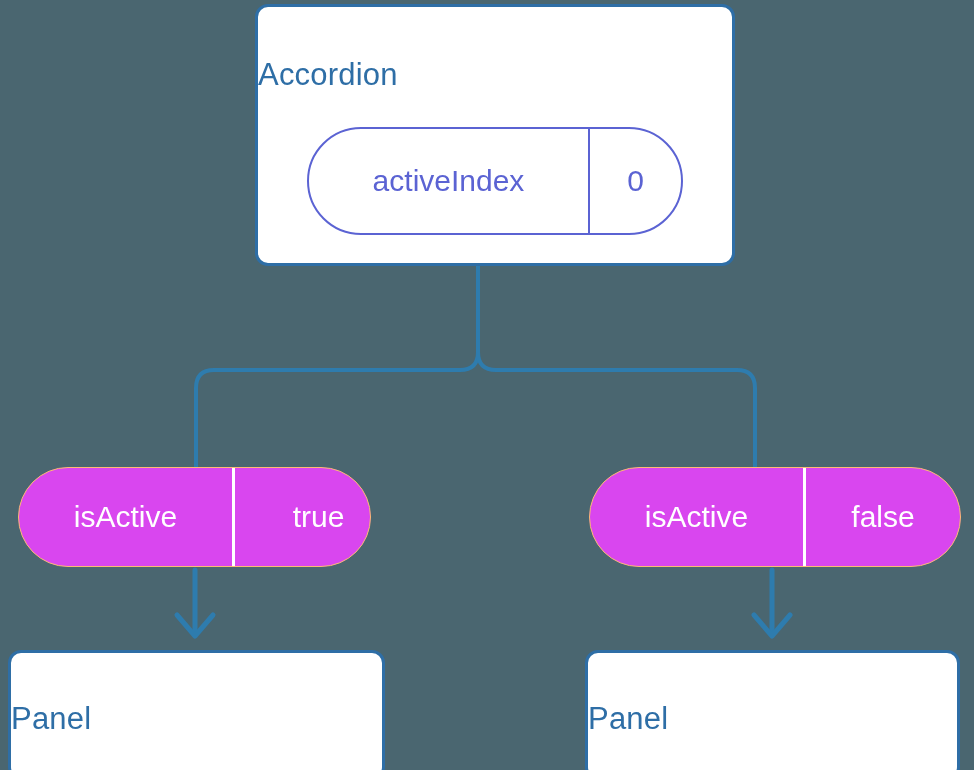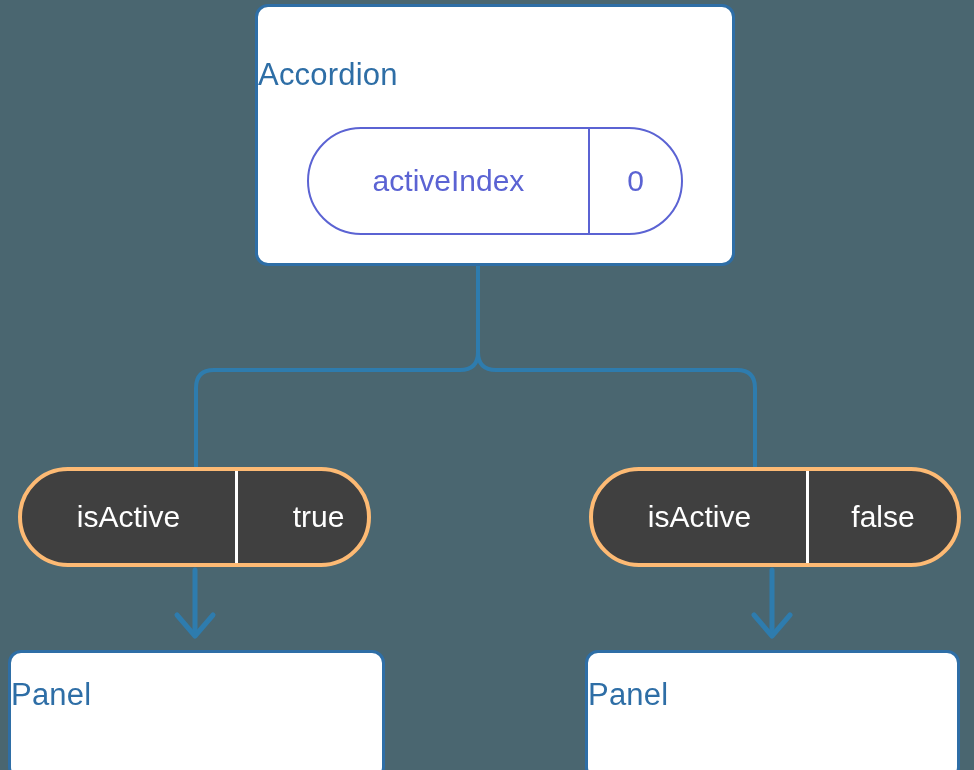--- a/index.html
+++ b/index.html
@@ -59,21 +59,21 @@
   }
   #accordion-card .card-title {
     margin-top: 50px;
   }
 
   
   .panel-card {
     height: 130px;
   }
   .panel-card .card-title {
-    margin-top: 24px;
+    margin-top: 48px;
   }
   #panel-card-left  { left: 8px;   top: 650px; width: 377px; }
   #panel-card-right { left: 585px; top: 650px; width: 375px; }
 
   
   .pill {
     position: absolute;
     z-index: 2;
     display: flex;
     align-items: stretch;
@@ -101,22 +101,22 @@
   .pill.outlined .pill-key,
   .pill.outlined .pill-val {
     color: #5b63d3;
   }
   .pill.outlined .pill-val {
     border-left: 2px solid #5b63d3;
   }
 
   
   .pill.filled {
-    background: #404040;
-    border: 4px solid #fdba74;
+    background: #d946ef;
+    border: 1px solid #fdba74;
   }
   .pill.filled .pill-key,
   .pill.filled .pill-val {
     color: #ffffff;
   }
   .pill.filled .pill-val {
     border-left: 3px solid #ffffff;
   }
 
   #state-pill {

